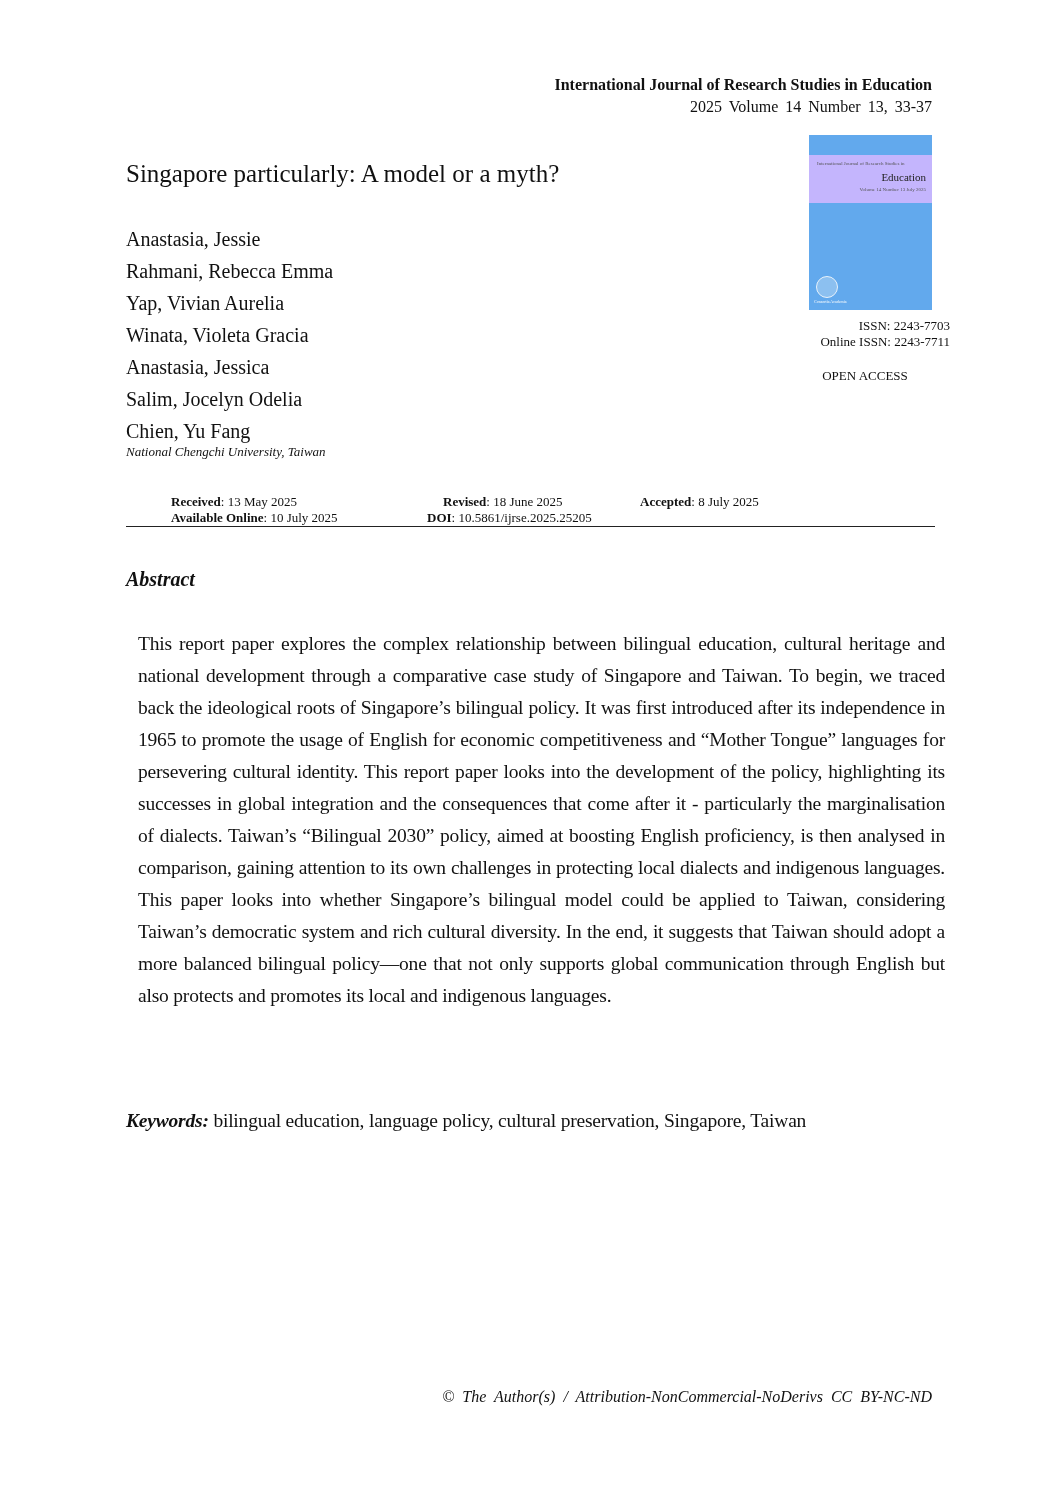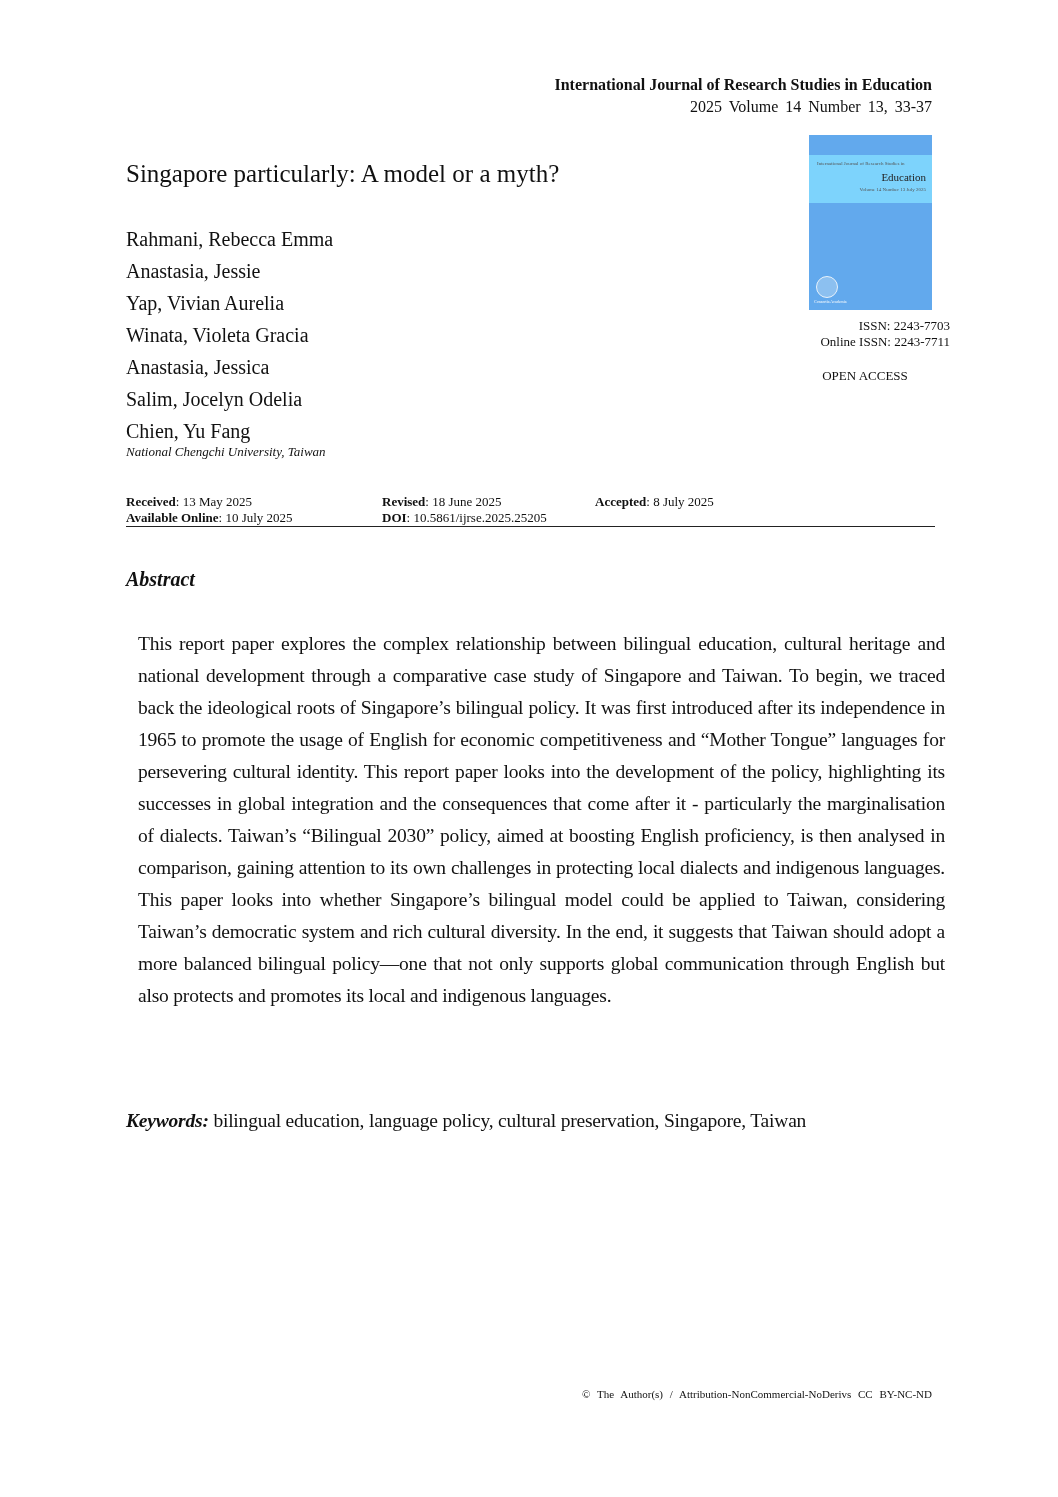--- a/index.html
+++ b/index.html
@@ -7,51 +7,51 @@
          font-family: "Liberation Serif", "DejaVu Serif", serif; color: #111; }
   .abs { position: absolute; }
   .journal-name { right: 126px; top: 76px; font-size: 16px; font-weight: bold; text-align: right; white-space: nowrap; }
   .journal-issue { right: 126px; top: 98px; font-size: 16px; text-align: right; white-space: nowrap; word-spacing: 3px; }
   .title { left: 126px; top: 160px; font-size: 25px; white-space: nowrap; }
   .authors { left: 126px; top: 225px; }
   .author { font-size: 20px; height: 32px; line-height: 28px; white-space: nowrap; }
   .affil { font-size: 13px; font-style: italic; margin-top: -5px; }
   .cover { left: 809px; top: 135px; width: 123px; height: 175px; background: #ffffff; }
   .cover-top { position: absolute; left: 0; top: 0; width: 123px; height: 20px; background: #62a9ed; }
-  .cover-mid { position: absolute; left: 0; top: 20px; width: 123px; height: 56px; background: #7dd3fc; }
+  .cover-mid { position: absolute; left: 0; top: 20px; width: 123px; height: 56px; background: #c4b5fd; }
   .cover-small { position: absolute; top: 6px; left: 8px; font-size: 5px; color: #555; white-space: nowrap; }
   .cover-edu { position: absolute; top: 16px; right: 6px; font-size: 11px; color: #222; }
   .cover-vol { position: absolute; top: 32px; right: 6px; font-size: 5px; color: #555; }
   .cover-bot { position: absolute; left: 0; top: 68px; width: 123px; height: 107px; background: #62a9ed; }
   .cover-logo { position: absolute; left: 7px; top: 73px; width: 20px; height: 20px; border-radius: 50%; border: 1px solid #e8f2fb; background: #8cc0f0; }
   .cover-logo-text { position: absolute; left: 5px; top: 96px; font-size: 4px; color: #fff; }
   .issn { left: 780px; top: 318px; width: 170px; text-align: right; font-size: 13px; line-height: 16px; }
   .oa { left: 780px; top: 368px; width: 170px; text-align: center; font-size: 13px; }
   .dates { left: 126px; top: 494px; width: 809px; font-size: 13px; }
-  .date-row { position: relative; height: 16px; white-space: nowrap; }
+  .date-row { position: relative; height: 16px; white-space: nowrap; margin-left: 45px; }
   .date-row span.cell { position: absolute; top: 0; }
   .hr { left: 126px; top: 526px; width: 809px; height: 0; border-top: 1.2px solid #222; }
   .abstract-head { left: 126px; top: 568px; font-size: 20px; font-weight: bold; font-style: italic; }
   .abstract { left: 138px; top: 628px; width: 807px; font-size: 19.5px; line-height: 32px; text-align: justify; letter-spacing: -0.2px; }
   .keywords { left: 126px; top: 1110px; font-size: 19.5px; white-space: nowrap; letter-spacing: -0.2px; }
   .kw-label { font-weight: bold; font-style: italic; }
-  .footer { right: 126px; top: 1388px; font-size: 11px; white-space: nowrap; word-spacing: 4px; }
+  .footer { right: 126px; top: 1388px; font-size: 16px; white-space: nowrap; word-spacing: 4px; font-style: italic; }
   b { font-weight: bold; }
 </style>
 </head>
 <body>
 
 <div class="abs journal-name">International Journal of Research Studies in Education</div>
 <div class="abs journal-issue">2025  Volume  14  Number  13,  33-37</div>
 
 <div class="abs title">Singapore particularly: A model or a myth?</div>
 
 <div class="abs authors">
+  <div class="author">Anastasia, Jessie</div>
   <div class="author">Rahmani, Rebecca Emma</div>
-  <div class="author">Anastasia, Jessie</div>
   <div class="author">Yap, Vivian Aurelia</div>
   <div class="author">Winata, Violeta Gracia</div>
   <div class="author">Anastasia, Jessica</div>
   <div class="author">Salim, Jocelyn Odelia</div>
   <div class="author">Chien, Yu Fang</div>
   <div class="affil">National Chengchi University, Taiwan</div>
 </div>
 
 <div class="abs cover">
   <div class="cover-top"></div>
@@ -68,21 +68,21 @@
 
 <div class="abs issn">
   <div>ISSN: 2243-7703</div>
   <div>Online ISSN: 2243-7711</div>
 </div>
 <div class="abs oa">OPEN ACCESS</div>
 
 <div class="abs dates">
   <div class="date-row">
     <span class="cell" style="left:0"><b>Received</b><span>: 13 May 2025</span></span>
-    <span class="cell" style="left:256px"><b>Revised</b><span>: 18 June 2025</span></span>
+    <span class="cell" style="left:272px"><b>Revised</b><span>: 18 June 2025</span></span>
     <span class="cell" style="left:469px"><b>Accepted</b><span>: 8 July 2025</span></span>
   </div>
   <div class="date-row">
     <span class="cell" style="left:0"><b>Available Online</b><span>: 10 July 2025</span></span>
     <span class="cell" style="left:256px"><b>DOI</b><span>: 10.5861/ijrse.2025.25205</span></span>
   </div>
 </div>
 <div class="abs hr"></div>
 
 <div class="abs abstract-head">Abstract</div>

